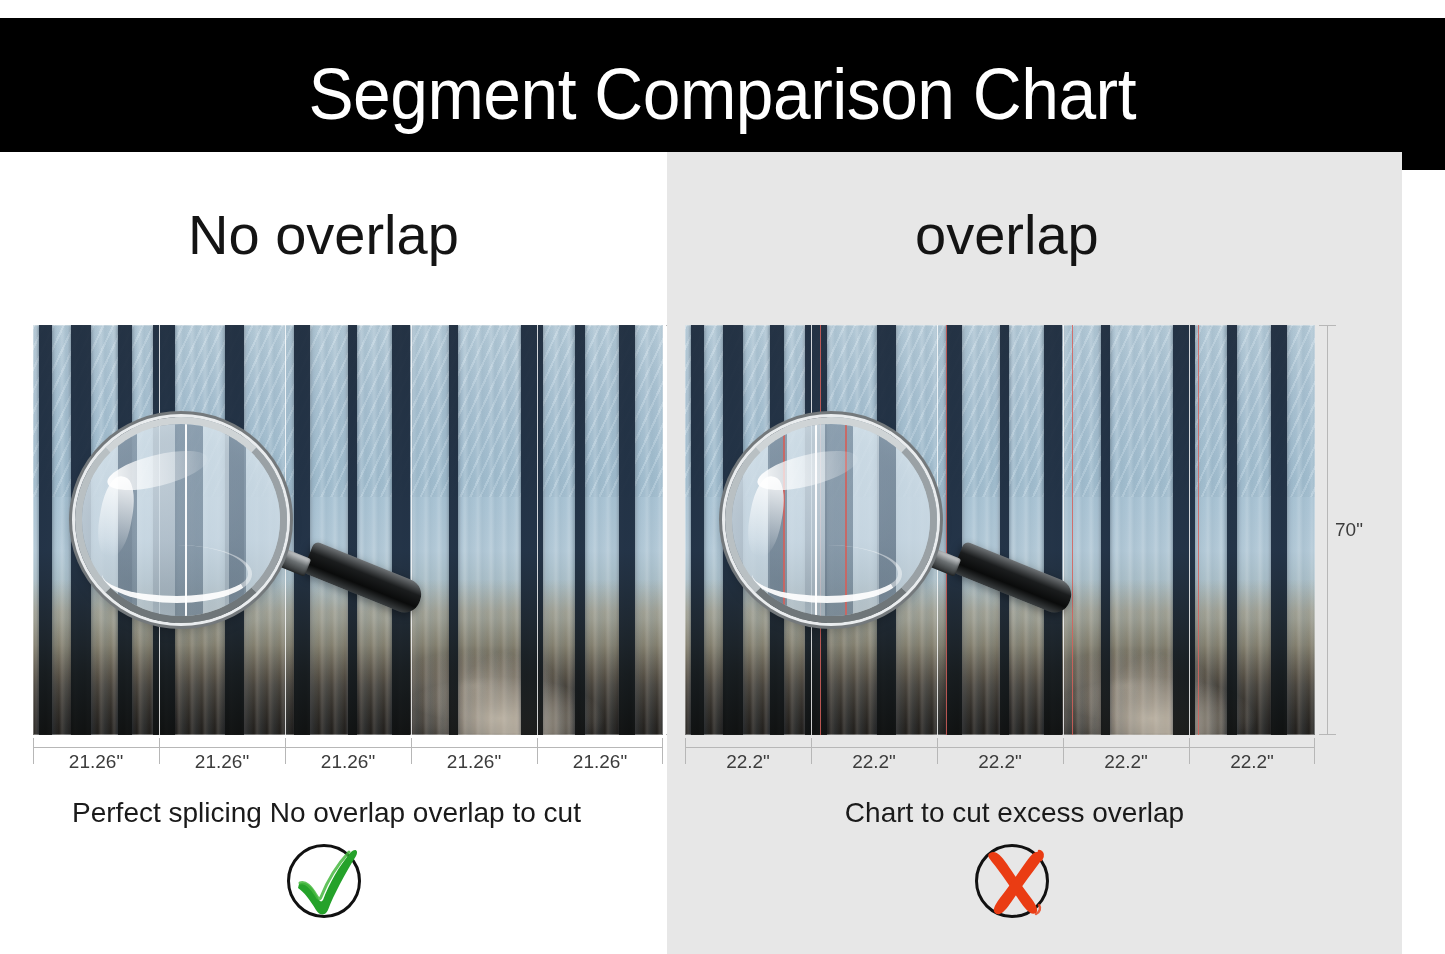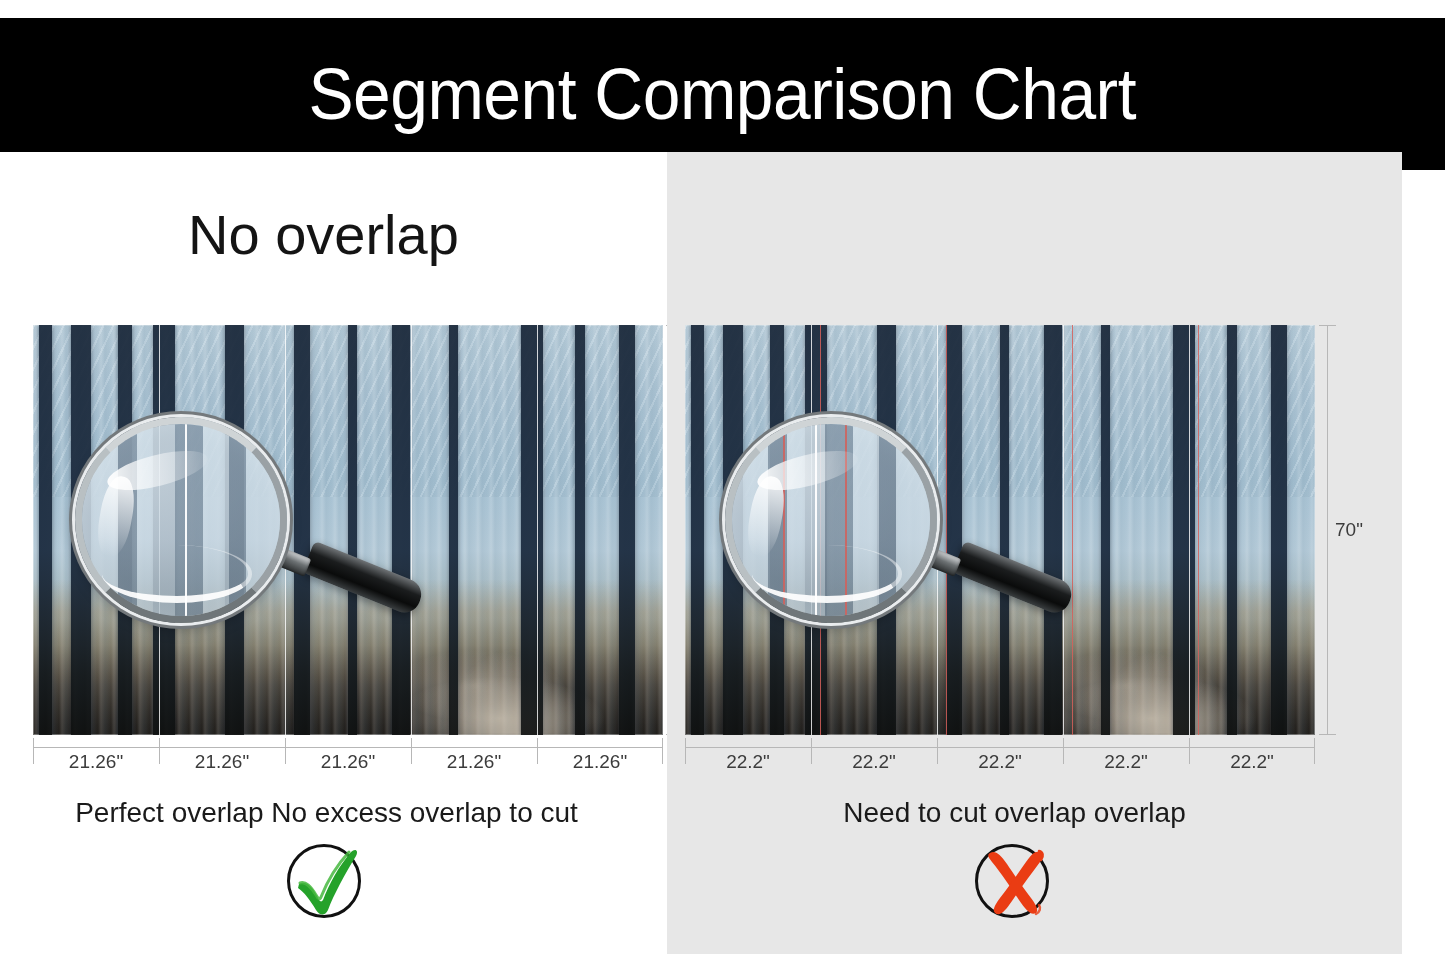--- a/index.html
+++ b/index.html
@@ -302,35 +302,36 @@
         <div class="tick" style="right:0"></div>
         <div class="seg-labels">
           <span>21.26"</span>
           <span>21.26"</span>
           <span>21.26"</span>
           <span>21.26"</span>
           <span>21.26"</span>
         </div>
       </div>
 
-      <div class="caption">Perfect overlap No excess overlap to cut</div>
+      <div class="caption">Perfect splicing No overlap overlap to cut</div>
 
       <div class="verdict">
         <div class="verdict-icon">
           <div class="ring"></div>
           <svg width="84" height="84" viewBox="0 0 84 84">
             <path d="M14 44 C20 40 27 46 32 56 C34 61 36 63 38 60 C44 44 54 26 66 12 C70 8 74 10 71 16 C60 34 49 54 43 70 C40 76 35 76 31 70 C25 60 19 52 13 48 Z" fill="#25a22a"></path>
             <path d="M15 43 C21 41 26 47 31 55 C33 59 35 60 36 57 C42 42 52 25 64 12" fill="none" stroke="#47b83f" stroke-width="3" stroke-linecap="round" opacity="0.85"></path>
           </svg>
         </div>
       </div>
     </div>
 
     <div class="panel panel-right">
 
+      <div class="panel-heading">overlap</div>
 
       <div class="mural-wrap">
         <div class="mural">
           <div class="canopy"></div>
           <div class="haze"></div>
           <div class="path"></div>
           <div class="trunk" style="left:1%;width:2.0%"></div>
           <div class="trunk" style="left:6%;width:3.2%"></div>
           <div class="trunk" style="left:13.5%;width:2.2%"></div>
           <div class="trunk" style="left:19%;width:3.6%"></div>
@@ -388,21 +389,21 @@
         <div class="tick" style="right:0"></div>
         <div class="seg-labels">
           <span>22.2"</span>
           <span>22.2"</span>
           <span>22.2"</span>
           <span>22.2"</span>
           <span>22.2"</span>
         </div>
       </div>
 
-      <div class="caption">Need to cut overlap overlap</div>
+      <div class="caption">Chart to cut excess overlap</div>
 
       <div class="verdict">
         <div class="verdict-icon">
           <div class="ring"></div>
           <svg width="84" height="84" viewBox="0 0 84 84">
             <path d="M17 13 C22 10 27 14 34 24 C40 33 48 45 58 58 C63 65 66 70 63 73 C58 76 53 70 46 60 C38 48 28 33 19 22 C15 17 14 15 17 13 Z" fill="#ea3c13"></path>
             <path d="M64 12 C69 10 72 15 67 22 C58 34 47 49 39 61 C32 71 27 77 22 73 C19 70 22 65 27 58 C37 45 46 32 53 22 C59 14 61 12 64 12 Z" fill="#ea3c13"></path>
             <path d="M66 11 C70 12 71 16 68 20" fill="none" stroke="#ea3c13" stroke-width="2.5" stroke-linecap="round"></path>
             <path d="M63 74 C67 72 68 68 66 65" fill="none" stroke="#ea3c13" stroke-width="2.5" stroke-linecap="round" opacity="0.8"></path>
           </svg>

